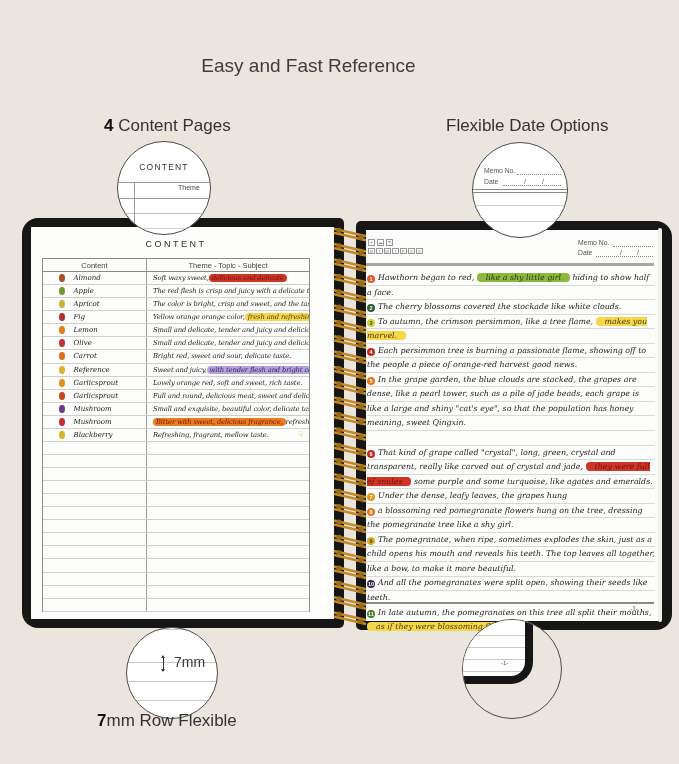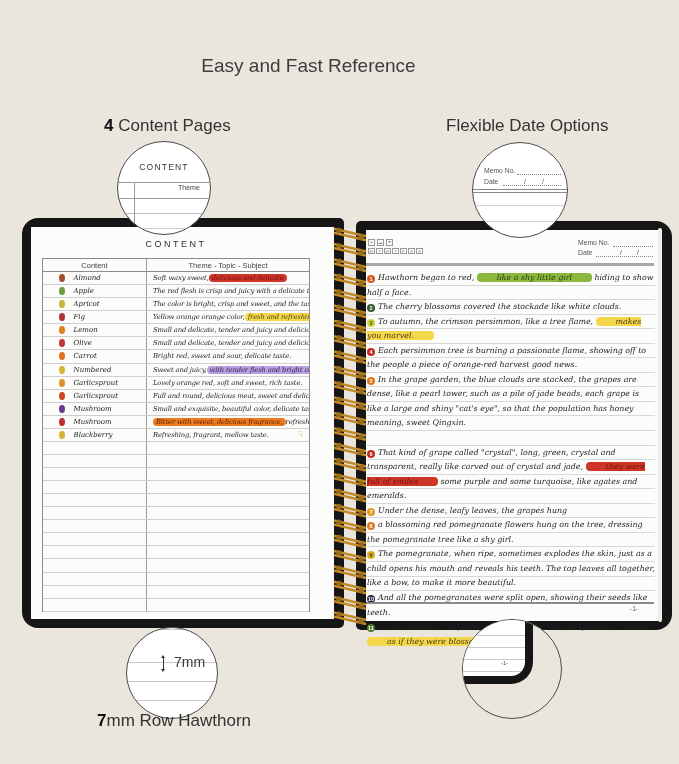--- a/index.html
+++ b/index.html
@@ -45,21 +45,21 @@
   .memo-label{position:absolute;left:212px;top:9px;font-size:6.8px;color:#555;}
   .memo-line{position:absolute;left:247px;top:16px;width:40px;border-bottom:1px dotted #888;}
   .date-label{position:absolute;left:212px;top:19px;font-size:6.8px;color:#555;}
   .slash{position:absolute;top:19px;font-size:6.8px;color:#555;}
   .date-line{position:absolute;left:230px;top:26px;width:57px;border-bottom:1px dotted #888;}
   .rp-sep{position:absolute;left:0;top:33px;width:288px;height:2.5px;background:#a8a8a8;}
   .entries{position:absolute;left:1px;top:41px;width:288px;height:331px;
            background:repeating-linear-gradient(to bottom,transparent 0,transparent 13.55px,#d8d8d8 13.55px,#d8d8d8 14.55px);
            font-family:"DejaVu Serif",serif;font-style:italic;font-size:7.9px;line-height:14.55px;color:#1d1d1d;}
   .entry{margin:0;}
-  .entry .hl{padding:0 20px;border-radius:4px;font-style:italic;}
+  .entry .hl{padding:0 9px;border-radius:4px;font-style:italic;}
   .bullet{display:inline-block;width:8px;height:8px;border-radius:50%;text-align:center;line-height:8.5px;
           font-family:"Liberation Sans",sans-serif;font-style:normal;font-weight:700;font-size:5.5px;color:#fff;
           margin-right:3px;vertical-align:-1px;}
   .gapline{height:14.55px;}
   .rp-bottomrule{position:absolute;left:0;top:372px;width:288px;height:1.5px;background:#8a8a8a;}
   .rp-pagenum{position:absolute;left:264px;top:375px;font-size:6.5px;color:#555;}
   
   #binding-svg{position:absolute;left:326px;top:224px;}
   
   .circle{position:absolute;border-radius:50%;background:#fff;border:1px solid #4a4a4a;overflow:hidden;box-sizing:border-box;}
@@ -173,21 +173,21 @@
               <span class="fruit-icon" style="background: rgb(224, 112, 32);"></span>
               <span class="fruit-name">Carrot</span>
             </div>
             <div class="c2 desc">
               <span>Bright red, sweet and sour, delicate taste.</span>
             </div>
           </div>
           <div class="trow">
             <div class="c1">
               <span class="fruit-icon" style="background: rgb(216, 180, 49);"></span>
-              <span class="fruit-name">Numbered</span>
+              <span class="fruit-name">Reference</span>
             </div>
             <div class="c2 desc">
               <span>Sweet and juicy, </span>
               <span class="hl" style="background: rgb(182, 160, 224); color: rgb(51, 34, 85);">with tender flesh and bright colours.</span>
             </div>
           </div>
           <div class="trow">
             <div class="c1">
               <span class="fruit-icon" style="background: rgb(224, 144, 32);"></span>
               <span class="fruit-name">Garlicsprout</span>
@@ -468,15 +468,15 @@
       </div>
     <div class="c7-text">7mm</div>
   </div>
 
   <div class="circle circle-corner">
     <div class="corner-page">
       <div class="corner-num">-1-</div>
     </div>
   </div>
 
-  <div class="label label-bl"><span class="b">7</span><span>mm Row Hawthorn</span></div>
+  <div class="label label-bl"><span class="b">7</span><span>mm Row Flexible</span></div>
 
 </div>
 
 </body></html>

